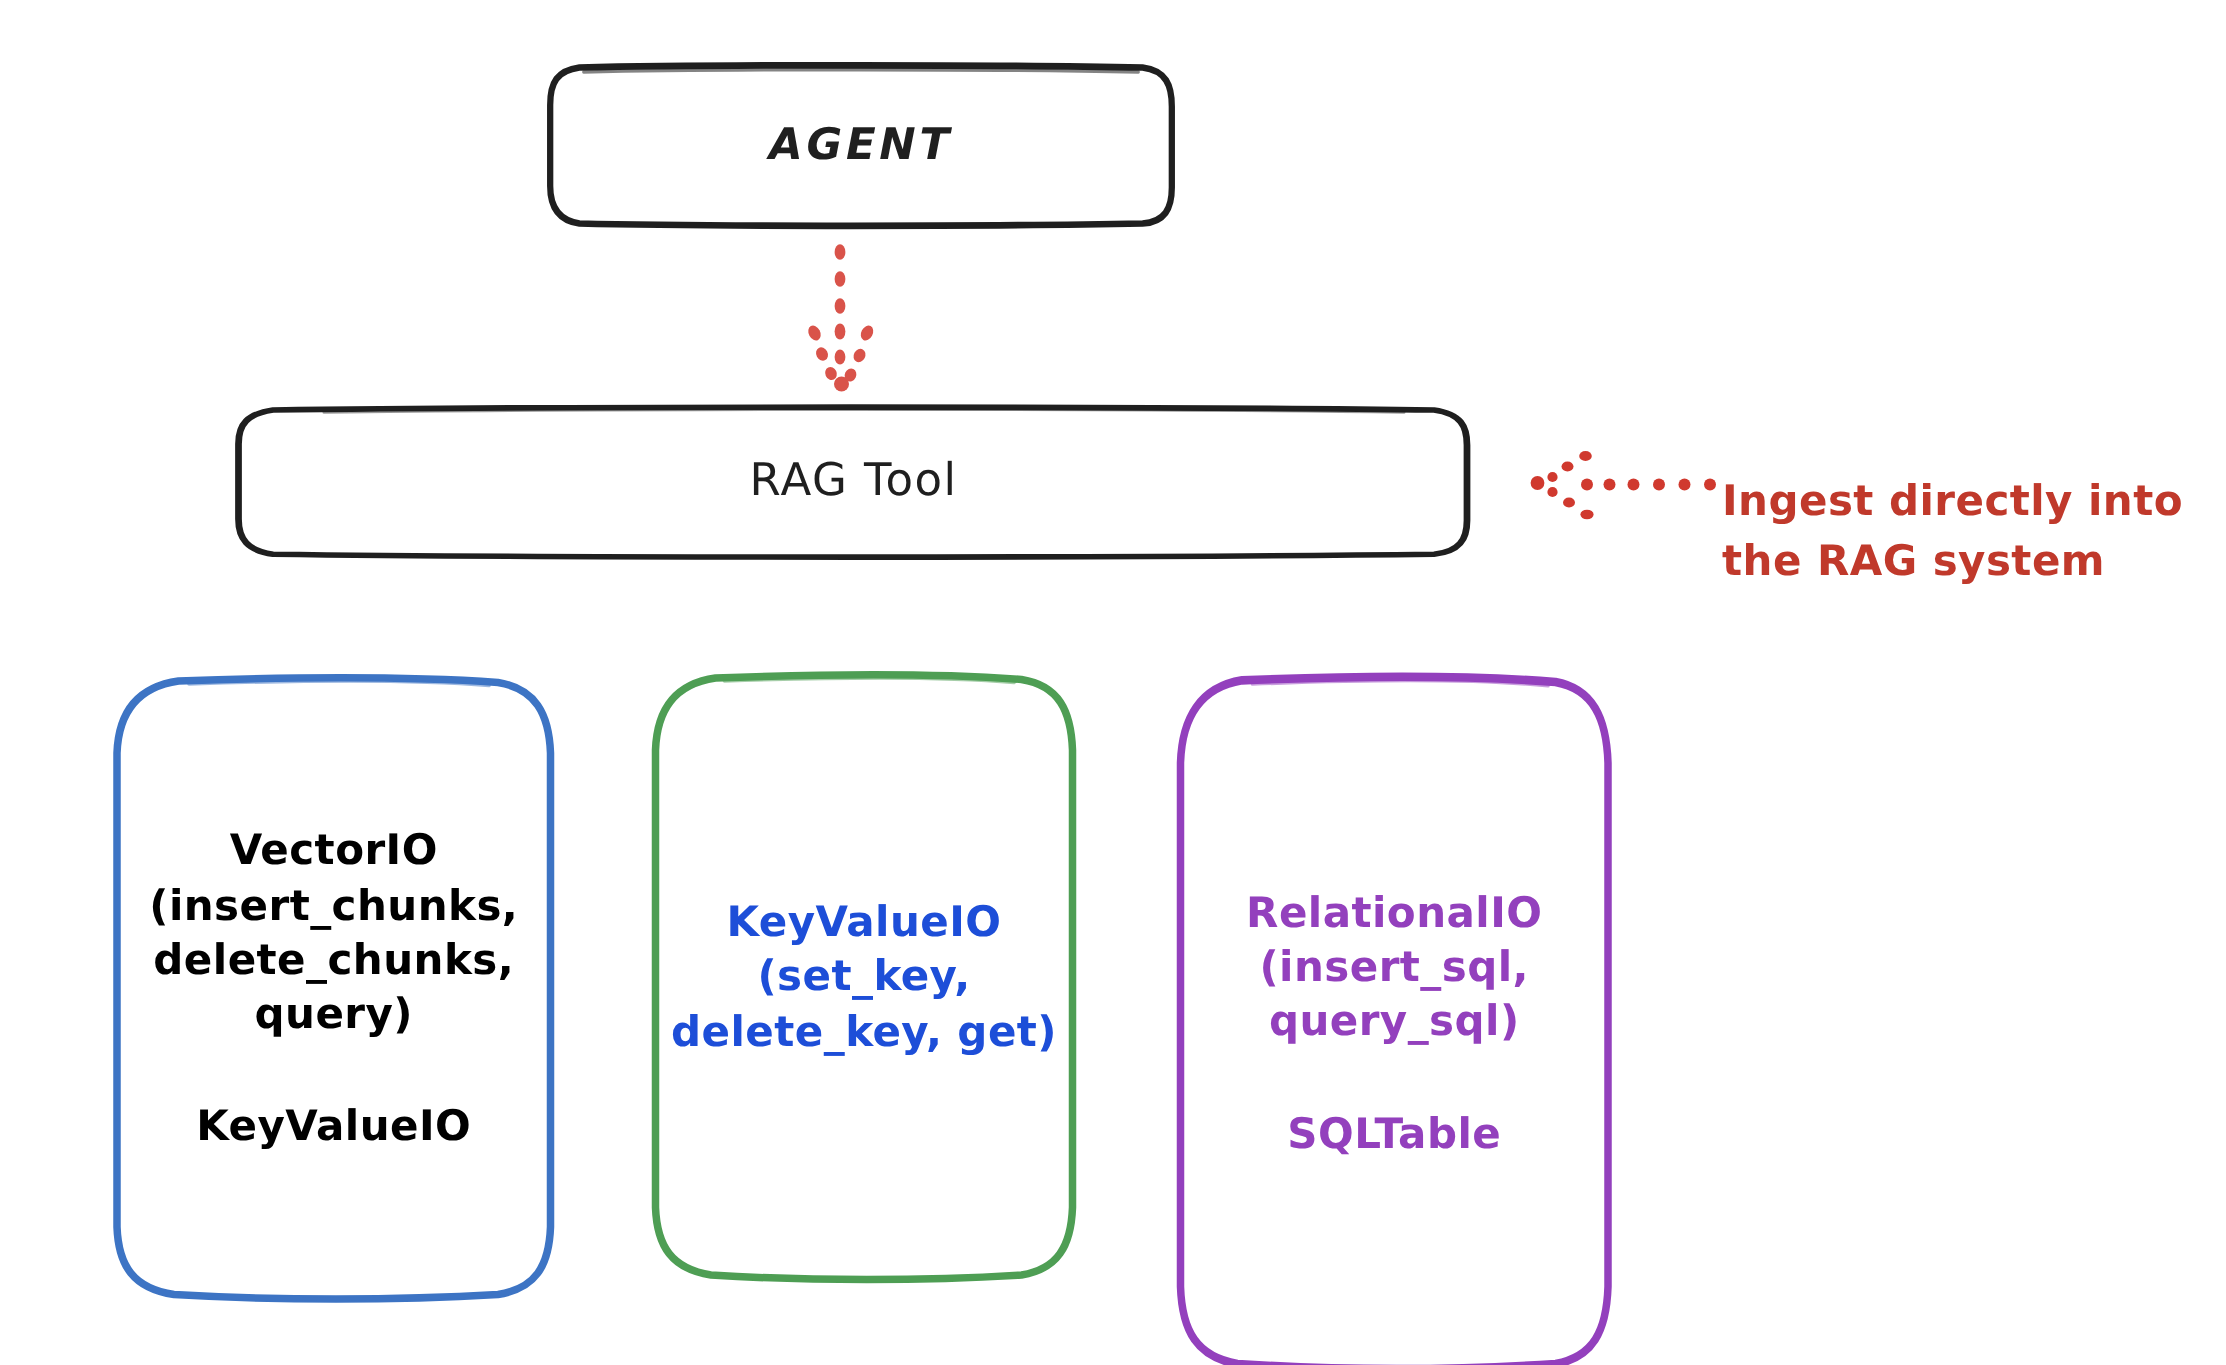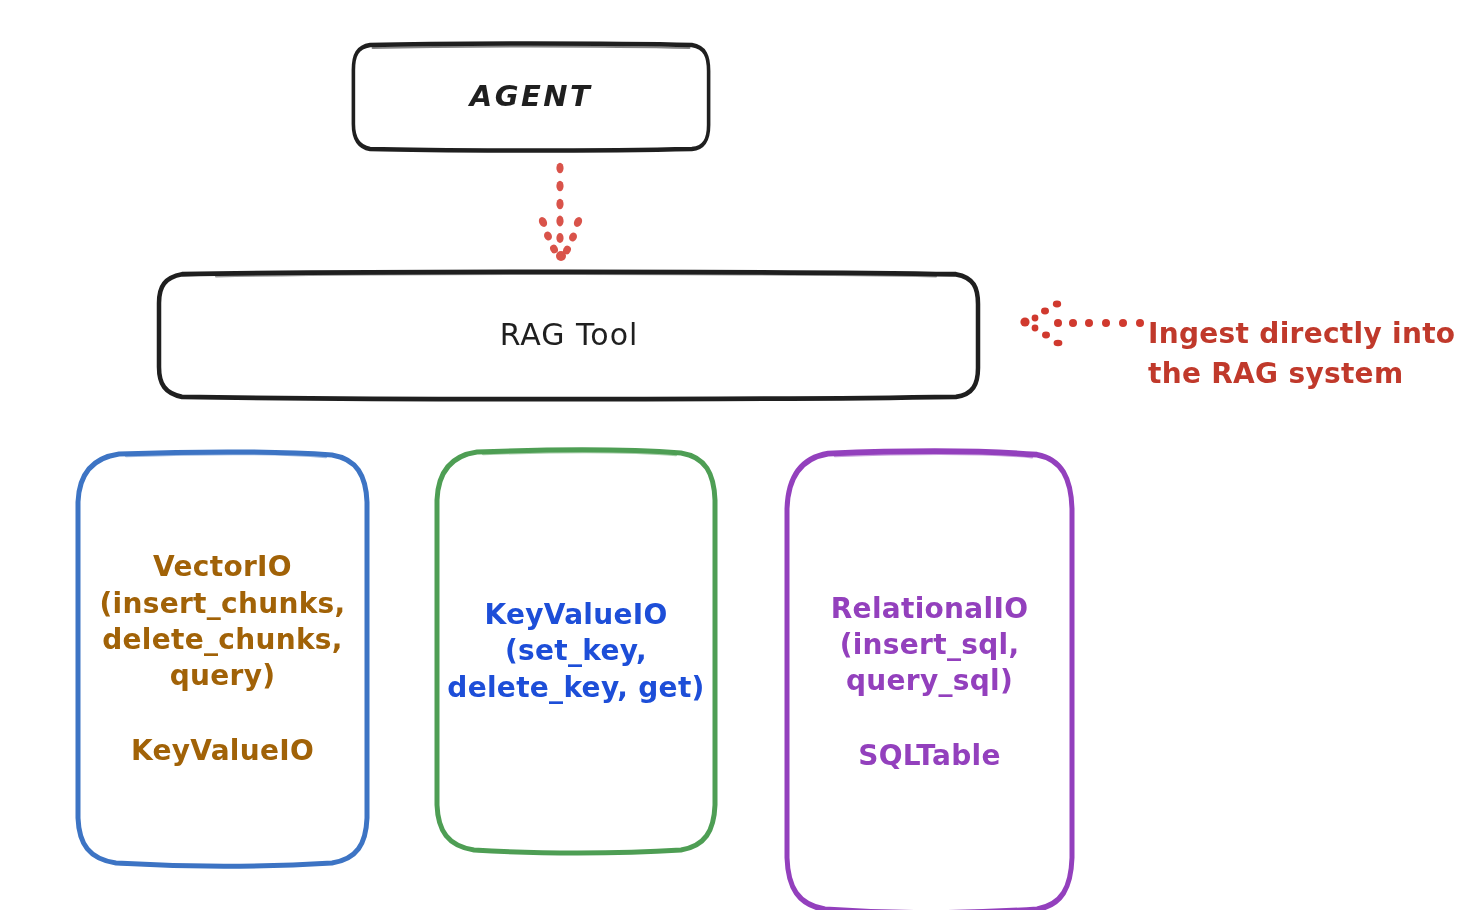--- a/index.html
+++ b/index.html
@@ -29,40 +29,40 @@
     text-align: center;
     line-height: 1.28;
   }
   .node-label {
     white-space: pre-line;
     letter-spacing: 0.5px;
   }
 
   
   #node-agent {
-    left: 351px;
+    left: 364px;
     top: 41px;
-    width: 360px;
+    width: 420px;
     height: 111px;
   }
   #node-agent .node-label {
     font-family: "DejaVu Sans", sans-serif;
     font-style: italic;
     font-weight: 700;
     font-size: 29px;
     color: #1f1f1f;
     letter-spacing: 2.5px;
   }
 
   
   #node-ragtool {
     left: 156px;
     top: 270px;
     width: 826px;
-    height: 130px;
+    height: 102px;
   }
   #node-ragtool .node-label {
     font-family: "DejaVu Sans", sans-serif;
     font-size: 30px;
     font-weight: 500;
     color: #1f1f1f;
     letter-spacing: 1px;
   }
 
   
@@ -93,21 +93,21 @@
     line-height: 1.30;
   }
   .svc-sub {
     font-size: 28px;
     font-weight: 600;
     letter-spacing: 0.3px;
     margin-top: 38px;
   }
 
   #node-vectorio .svc-label,
-  #node-vectorio .svc-sub { color: #a16207; }
+  #node-vectorio .svc-sub { color: #000000; }
   #node-keyvalueio .svc-label,
   #node-keyvalueio .svc-sub { color: #1d4ed8; }
   #node-relationalio .svc-label,
   #node-relationalio .svc-sub { color: #9340bd; }
 
   
   .frame {
     position: absolute;
     left: 0;
     top: 0;

